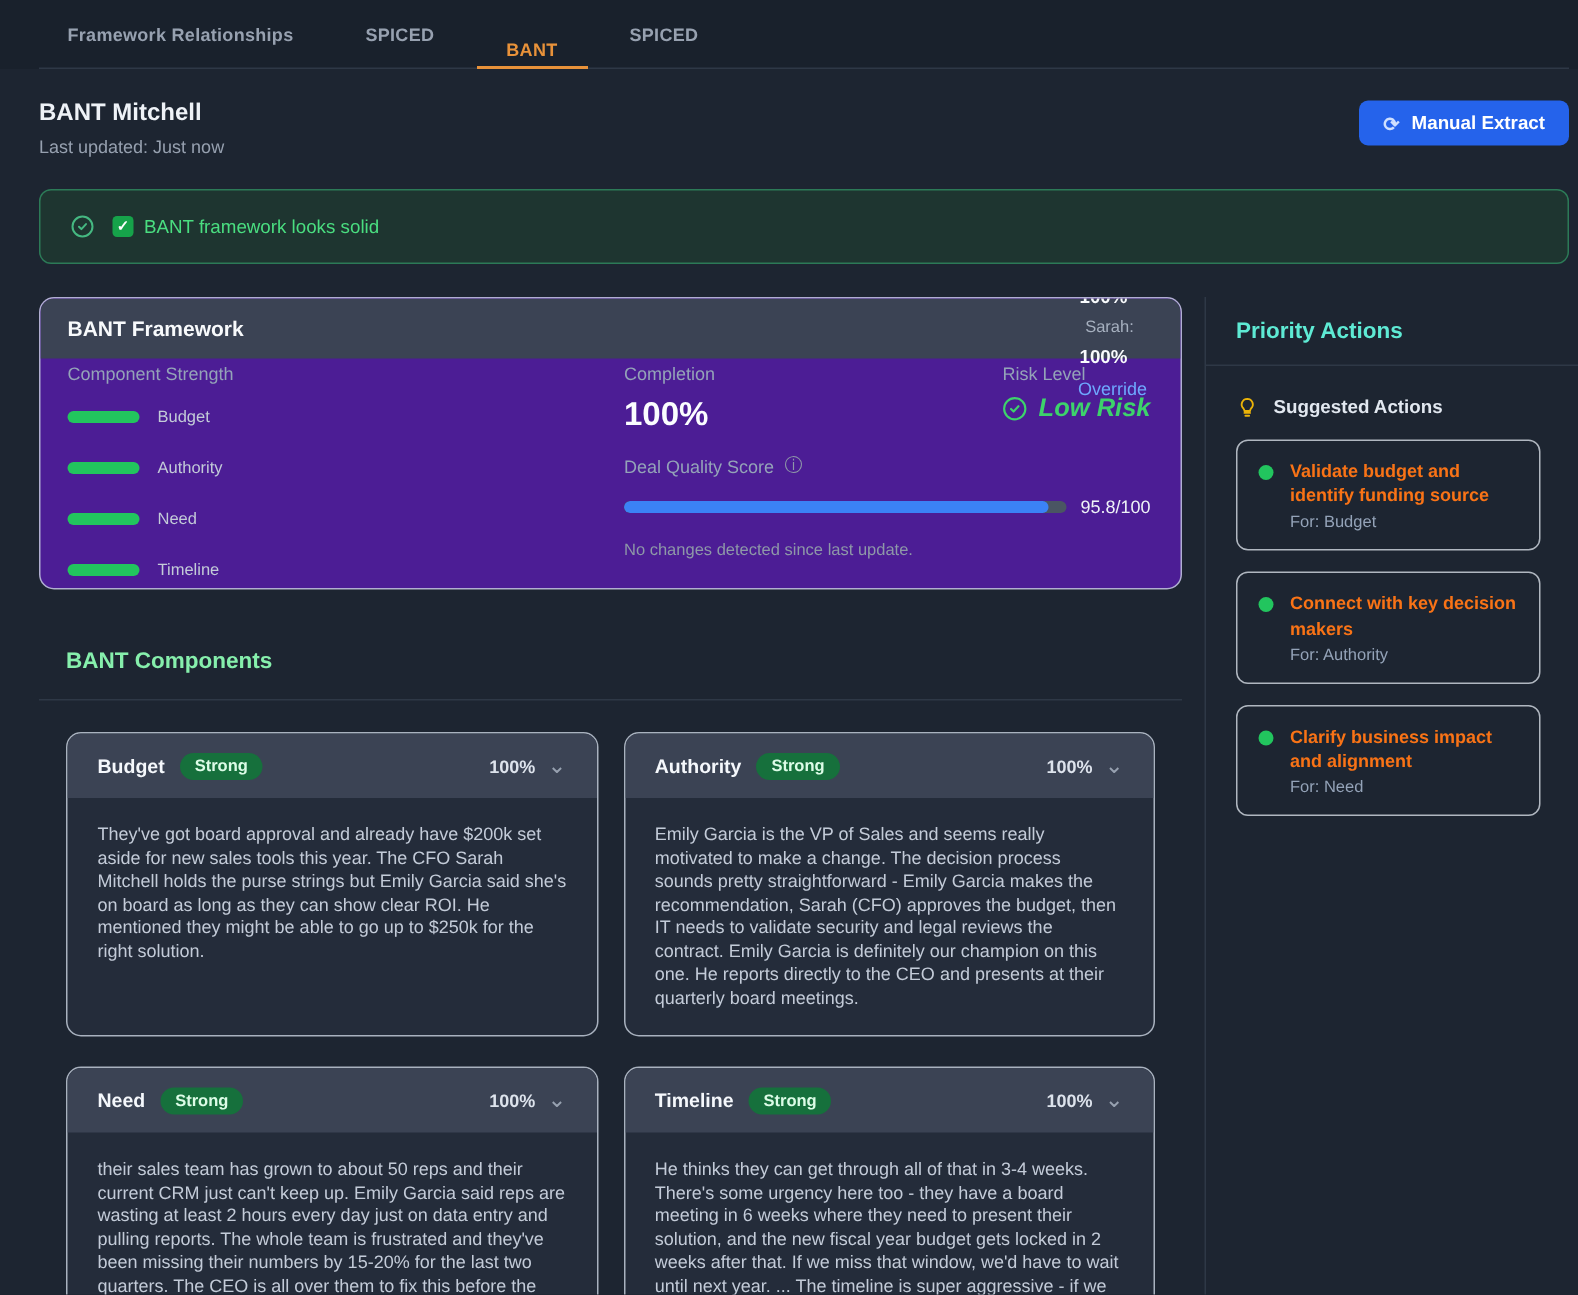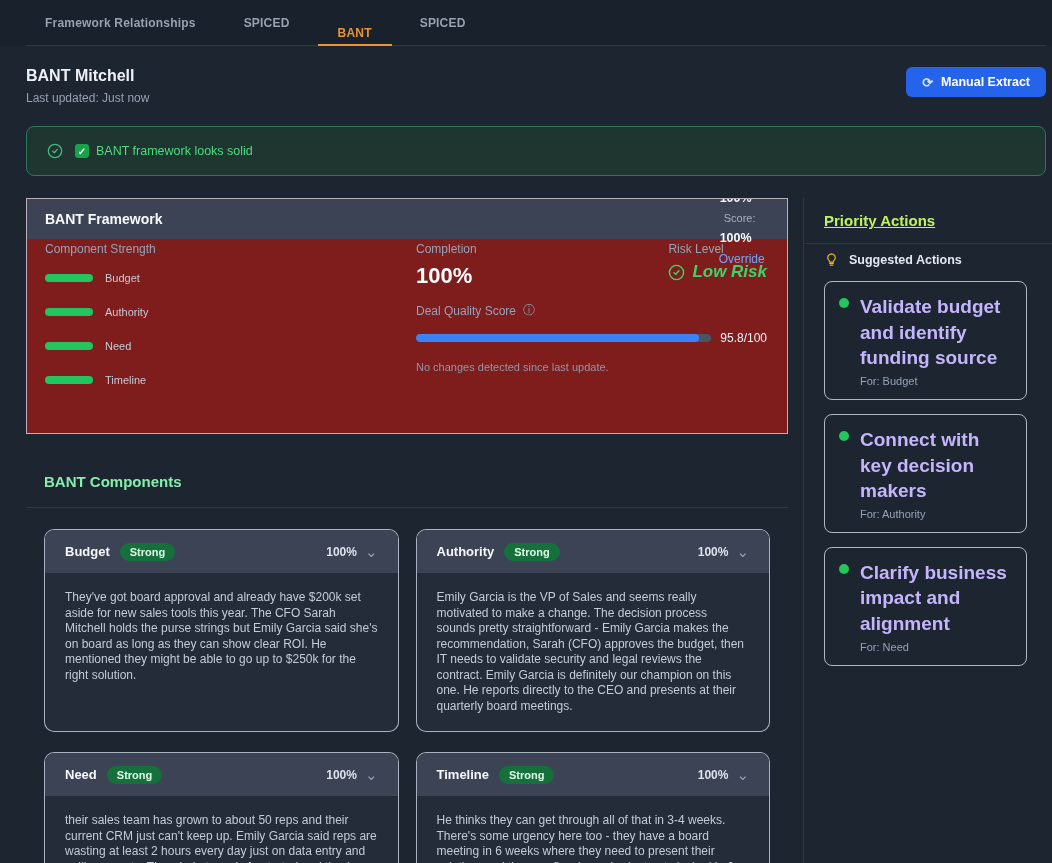--- a/index.html
+++ b/index.html
@@ -54,22 +54,22 @@
   .banner-text { font-size:12.5px; color:#4ade80; display:flex; align-items:center; gap:7px; }
   
   .layout-row { display:flex; align-items:stretch; margin-top:22px; min-height:660px; }
   .main-col { width:762px; margin-left:26px; flex:0 0 auto; }
   .sidebar {
     flex:1; margin-left:15px; border-left:1px solid #2e3846;
     padding:14px 25px 0 20px;
   }
   
   .fw-card {
-    border:1px solid rgba(203,213,225,.8); border-radius:0; background:#7f1d1d;
-    overflow:hidden; height:236px;
+    border:1px solid rgba(203,213,225,.8); border-radius:10px; background:#4c1d95;
+    overflow:hidden; height:195px;
   }
   .fw-header {
     background:#3b4354; height:40px; padding:0 18px;
     display:flex; justify-content:space-between; align-items:center;
   }
   .fw-title { font-size:14px; font-weight:600; color:#f8fafc; }
   .fw-meta { display:flex; align-items:center; gap:7px;flex-direction:column; }
   .meta-label { font-size:11px; color:#a6b0bf; }
   .meta-value { font-size:12.5px; font-weight:700; color:#f8fafc; margin-right:8px; }
   .override-link { font-size:12px; color:#6ea8fe; cursor:pointer; margin-left:4px; }
@@ -113,31 +113,31 @@
   .comp-title { font-size:13px; font-weight:700; color:#f5f8fc; }
   .badge {
     font-size:11px; font-weight:700; color:#dcfce7; background:#16703c;
     padding:3px 10px; border-radius:10px;
   }
   .comp-header-right { display:flex; align-items:center; gap:8px; }
   .comp-pct { font-size:12px; font-weight:600; color:#dde3ec; }
   .chevron { font-size:15px; color:#97a1b0; line-height:1; cursor:pointer; }
   .comp-body { padding:17px 20px; font-size:12px; line-height:15.5px; color:#c3cbd8; }
   
-  .sb-title { font-size:15px; font-weight:600; color:#bef264;text-decoration:underline; }
+  .sb-title { font-size:15px; font-weight:600; color:#5eead4; }
   .sb-divider { border-top:1px solid #2e3846; margin:14px -25px 0 -20px; }
-  .suggested-row { display:flex; align-items:center; gap:10px; margin-top:8px; }
+  .suggested-row { display:flex; gap:10px; margin-top:20px; }
   .bulb-icon { color:#eab308; display:flex; }
   .suggested-label { font-size:12.5px; font-weight:600; color:#e2e8f0; }
   .action-card {
     border:1px solid rgba(226,232,240,.75); border-radius:8px; margin-top:14px;
     padding:12px 14px; display:flex; gap:11px; align-items:flex-start; cursor:pointer;
   }
   .dot { width:10px; height:10px; border-radius:50%; background:#22c55e; flex:0 0 auto; margin-top:4px; }
-  .action-title { font-size:19px; font-weight:600; color:#c4b5fd; line-height:1.35; }
+  .action-title { font-size:12px; font-weight:600; color:#f97316; line-height:1.35; }
   .action-for { font-size:11px; color:#94a3b8; margin-top:4px; }
 </style>
 </head>
 <body>
 
 <div class="tabbar">
   <div class="tab">Framework Relationships</div>
   <div class="tab">SPICED</div>
   <div class="tab active">BANT</div>
   <div class="tab">SPICED</div>
@@ -171,21 +171,21 @@
 <div class="layout-row">
 
   <div class="main-col">
 
     <div class="fw-card">
       <div class="fw-header">
         <div class="fw-title">BANT Framework</div>
         <div class="fw-meta">
           <span class="meta-label">Completion:</span>
           <span class="meta-value">100%</span>
-          <span class="meta-label">Score:</span>
+          <span class="meta-label">Sarah:</span>
           <span class="meta-value">100%</span>
           <span class="override-link">Override</span>
         </div>
       </div>
       <div class="fw-body">
         <div class="strength-col">
           <div class="col-label">Component Strength</div>
           <div class="bars">
             <div class="bar-row">
               <div class="bar"></div>

